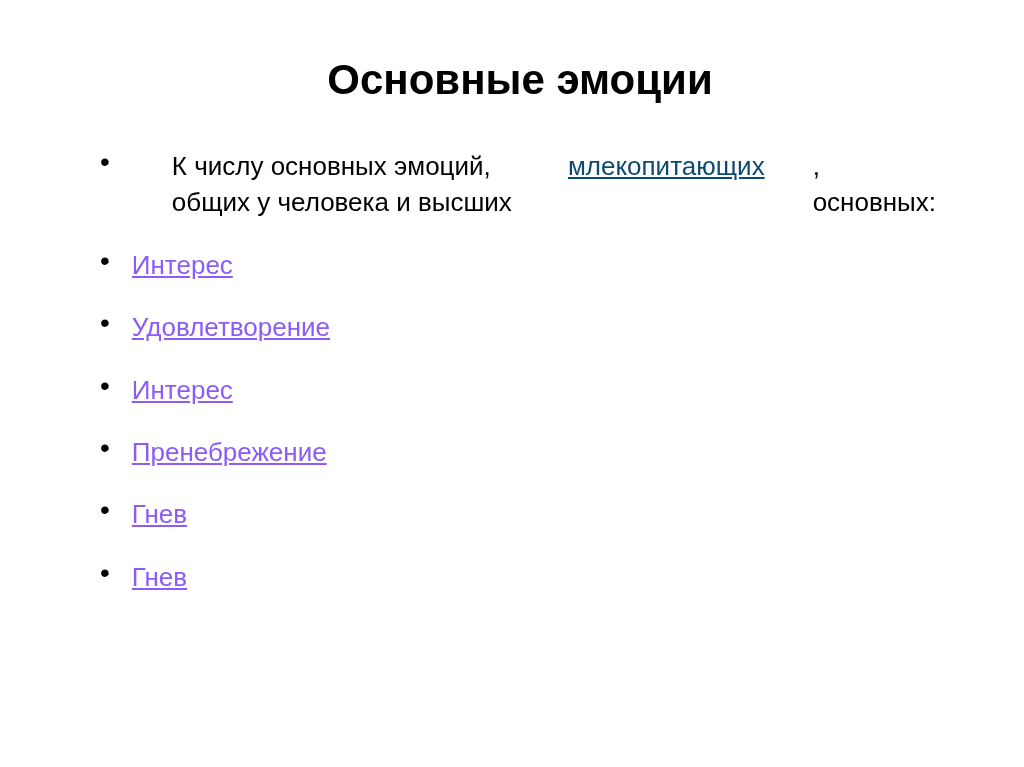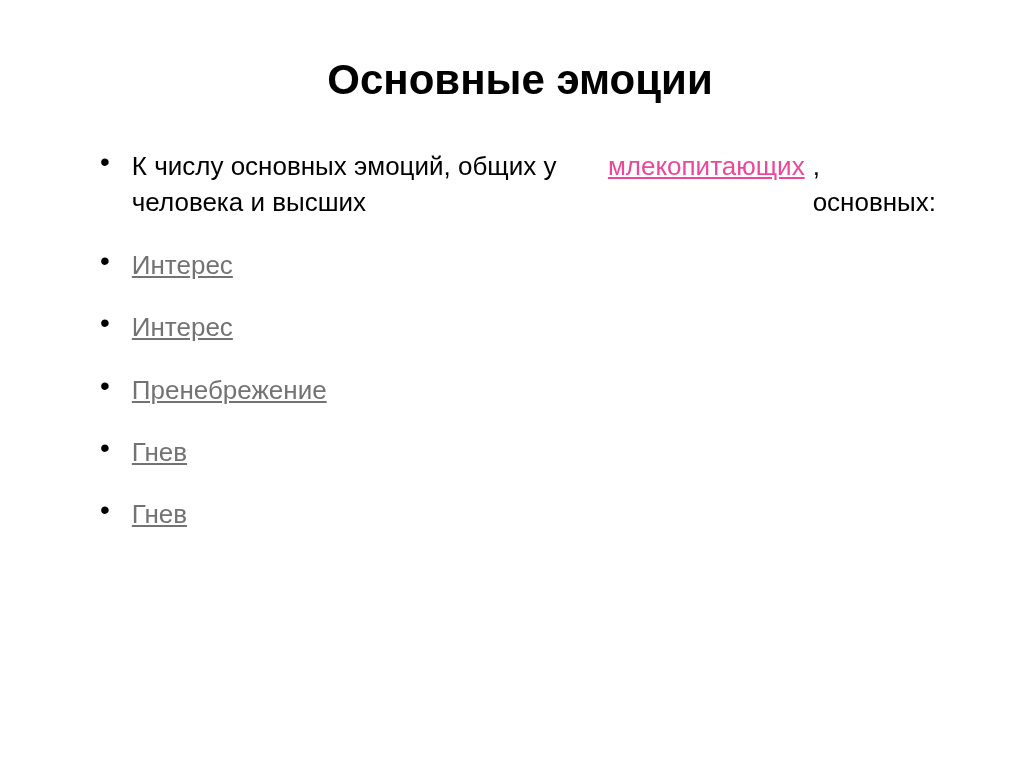--- a/index.html
+++ b/index.html
@@ -50,28 +50,29 @@
     .bullet-list li::before {
       content: "•";
       font-size: 28px;
       margin-right: 18px;
       flex-shrink: 0;
       line-height: 1.3;
     }
 
     .bullet-list li.intro-text {
       color: #000000;
+      gap: 40px;
     }
 
     .bullet-list li a {
-      color: #ec4899;
+      color: #0c4a6e;
     }
 
     .bullet-list li.link-item a {
-      color: #737373;
+      color: #8b5cf6;
       text-decoration: underline;
       font-size: 26px;
     }
 
     .intro-text span {
       display: inline;
     }
   </style>
 </head>
 <body>
@@ -83,20 +84,23 @@
     <li class="intro-text">
       <span>К числу основных эмоций, общих у человека и высших </span>
         <a href="#">млекопитающих</a>
         <span>, основных:</span>
     </li>
 
     <li class="link-item">
       <a href="#">Интерес</a>
     </li>
     <li class="link-item">
+      <a href="#">Удовлетворение</a>
+    </li>
+    <li class="link-item">
       <a href="#">Интерес</a>
     </li>
     <li class="link-item">
       <a href="#">Пренебрежение</a>
     </li>
     <li class="link-item">
       <a href="#">Гнев</a>
     </li>
     <li class="link-item">
       <a href="#">Гнев</a>

